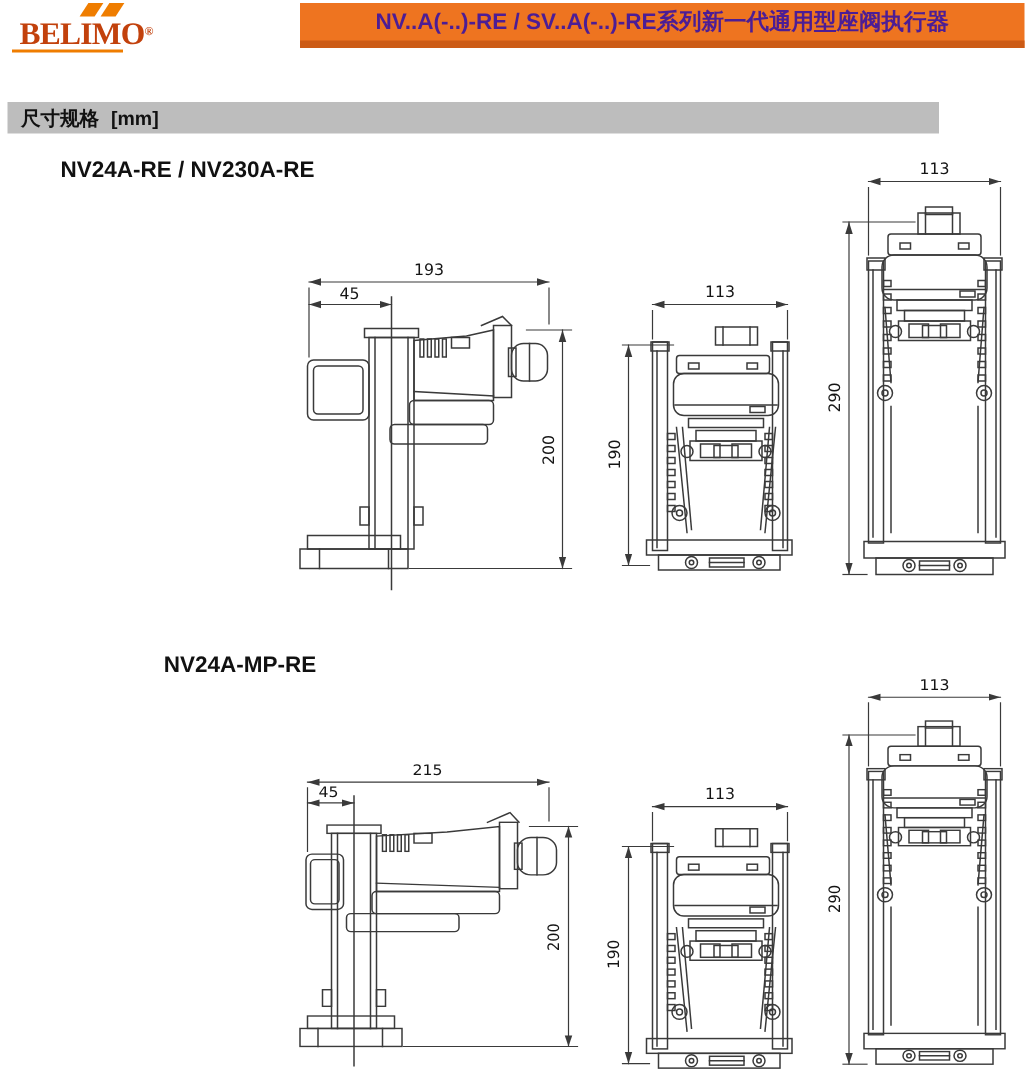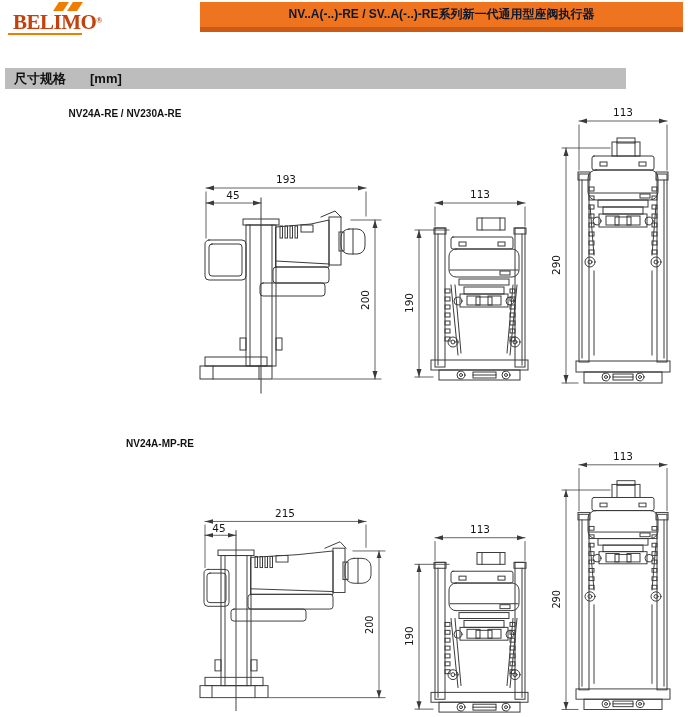--- a/index.html
+++ b/index.html
@@ -8,28 +8,28 @@
   
   .logo{position:absolute;left:8px;top:2px;width:90px;height:36px;}
   .logo .slash{position:absolute;top:0;width:10px;height:9px;background:#EF7D00;transform:skewX(-33deg);}
   .logo .s1{left:48px;} .logo .s2{left:62px;}
   .logo .word{position:absolute;left:5px;top:8px;font-size:21px;font-weight:bold;letter-spacing:-.5px;color:#c2410c;white-space:nowrap;font-family:Liberation Serif, serif;}
   .logo .word sup{font-size:8px;vertical-align:6px;}
   .logo .rule{position:absolute;left:0;top:31px;width:74px;height:2px;background:#EF7D00;}
   
   .titlebar{position:absolute;left:200px;top:2px;width:483px;height:25px;background:#EE7420;
             border-bottom:5px solid #CC5B16;display:flex;align-items:center;justify-content:center;}
-  .titlebar .t{color:#0f172a;font-size:12px;font-weight:bold;white-space:nowrap;}
+  .titlebar .t{color:#4c1d95;font-size:15px;font-weight:bold;white-space:nowrap;}
   
   .secbar{position:absolute;left:5px;top:68px;width:621px;height:21px;background:#BDBDBD;
           display:flex;align-items:center;padding-left:9px;box-sizing:border-box;}
   .secbar .lab{font-size:13px;font-weight:bold;color:#111;}
-  .secbar .unit{font-size:13px;font-weight:bold;color:#111;margin-left:24px;}
-  
-  .models{position:absolute;text-align:center;font-size:10px;font-weight:bold;line-height:16px;color:#111;}
+  .secbar .unit{font-size:13px;font-weight:bold;color:#111;margin-left:8px;}
+  
+  .models{position:absolute;text-align:center;font-size:15px;font-weight:bold;line-height:16px;color:#111;}
   .models.m1{left:30px;top:106px;width:190px;}
   .models.m2{left:80px;top:436px;width:160px;}
   
   svg.draw{position:absolute;stroke:#3a3a3a;fill:none;stroke-width:1;stroke-linecap:square;}
   svg.draw .dim{stroke-width:.8;}
   svg.draw text{fill:#151515;stroke:none;font-family:"DejaVu Sans",sans-serif;font-size:10.5px;}
   .d-s1-side {left:183px;top:168px;}
   .d-s1-front{left:403px;top:185px;}
   .d-s1-tall {left:552px;top:103px;}
   .d-s2-side {left:183px;top:503px;}

